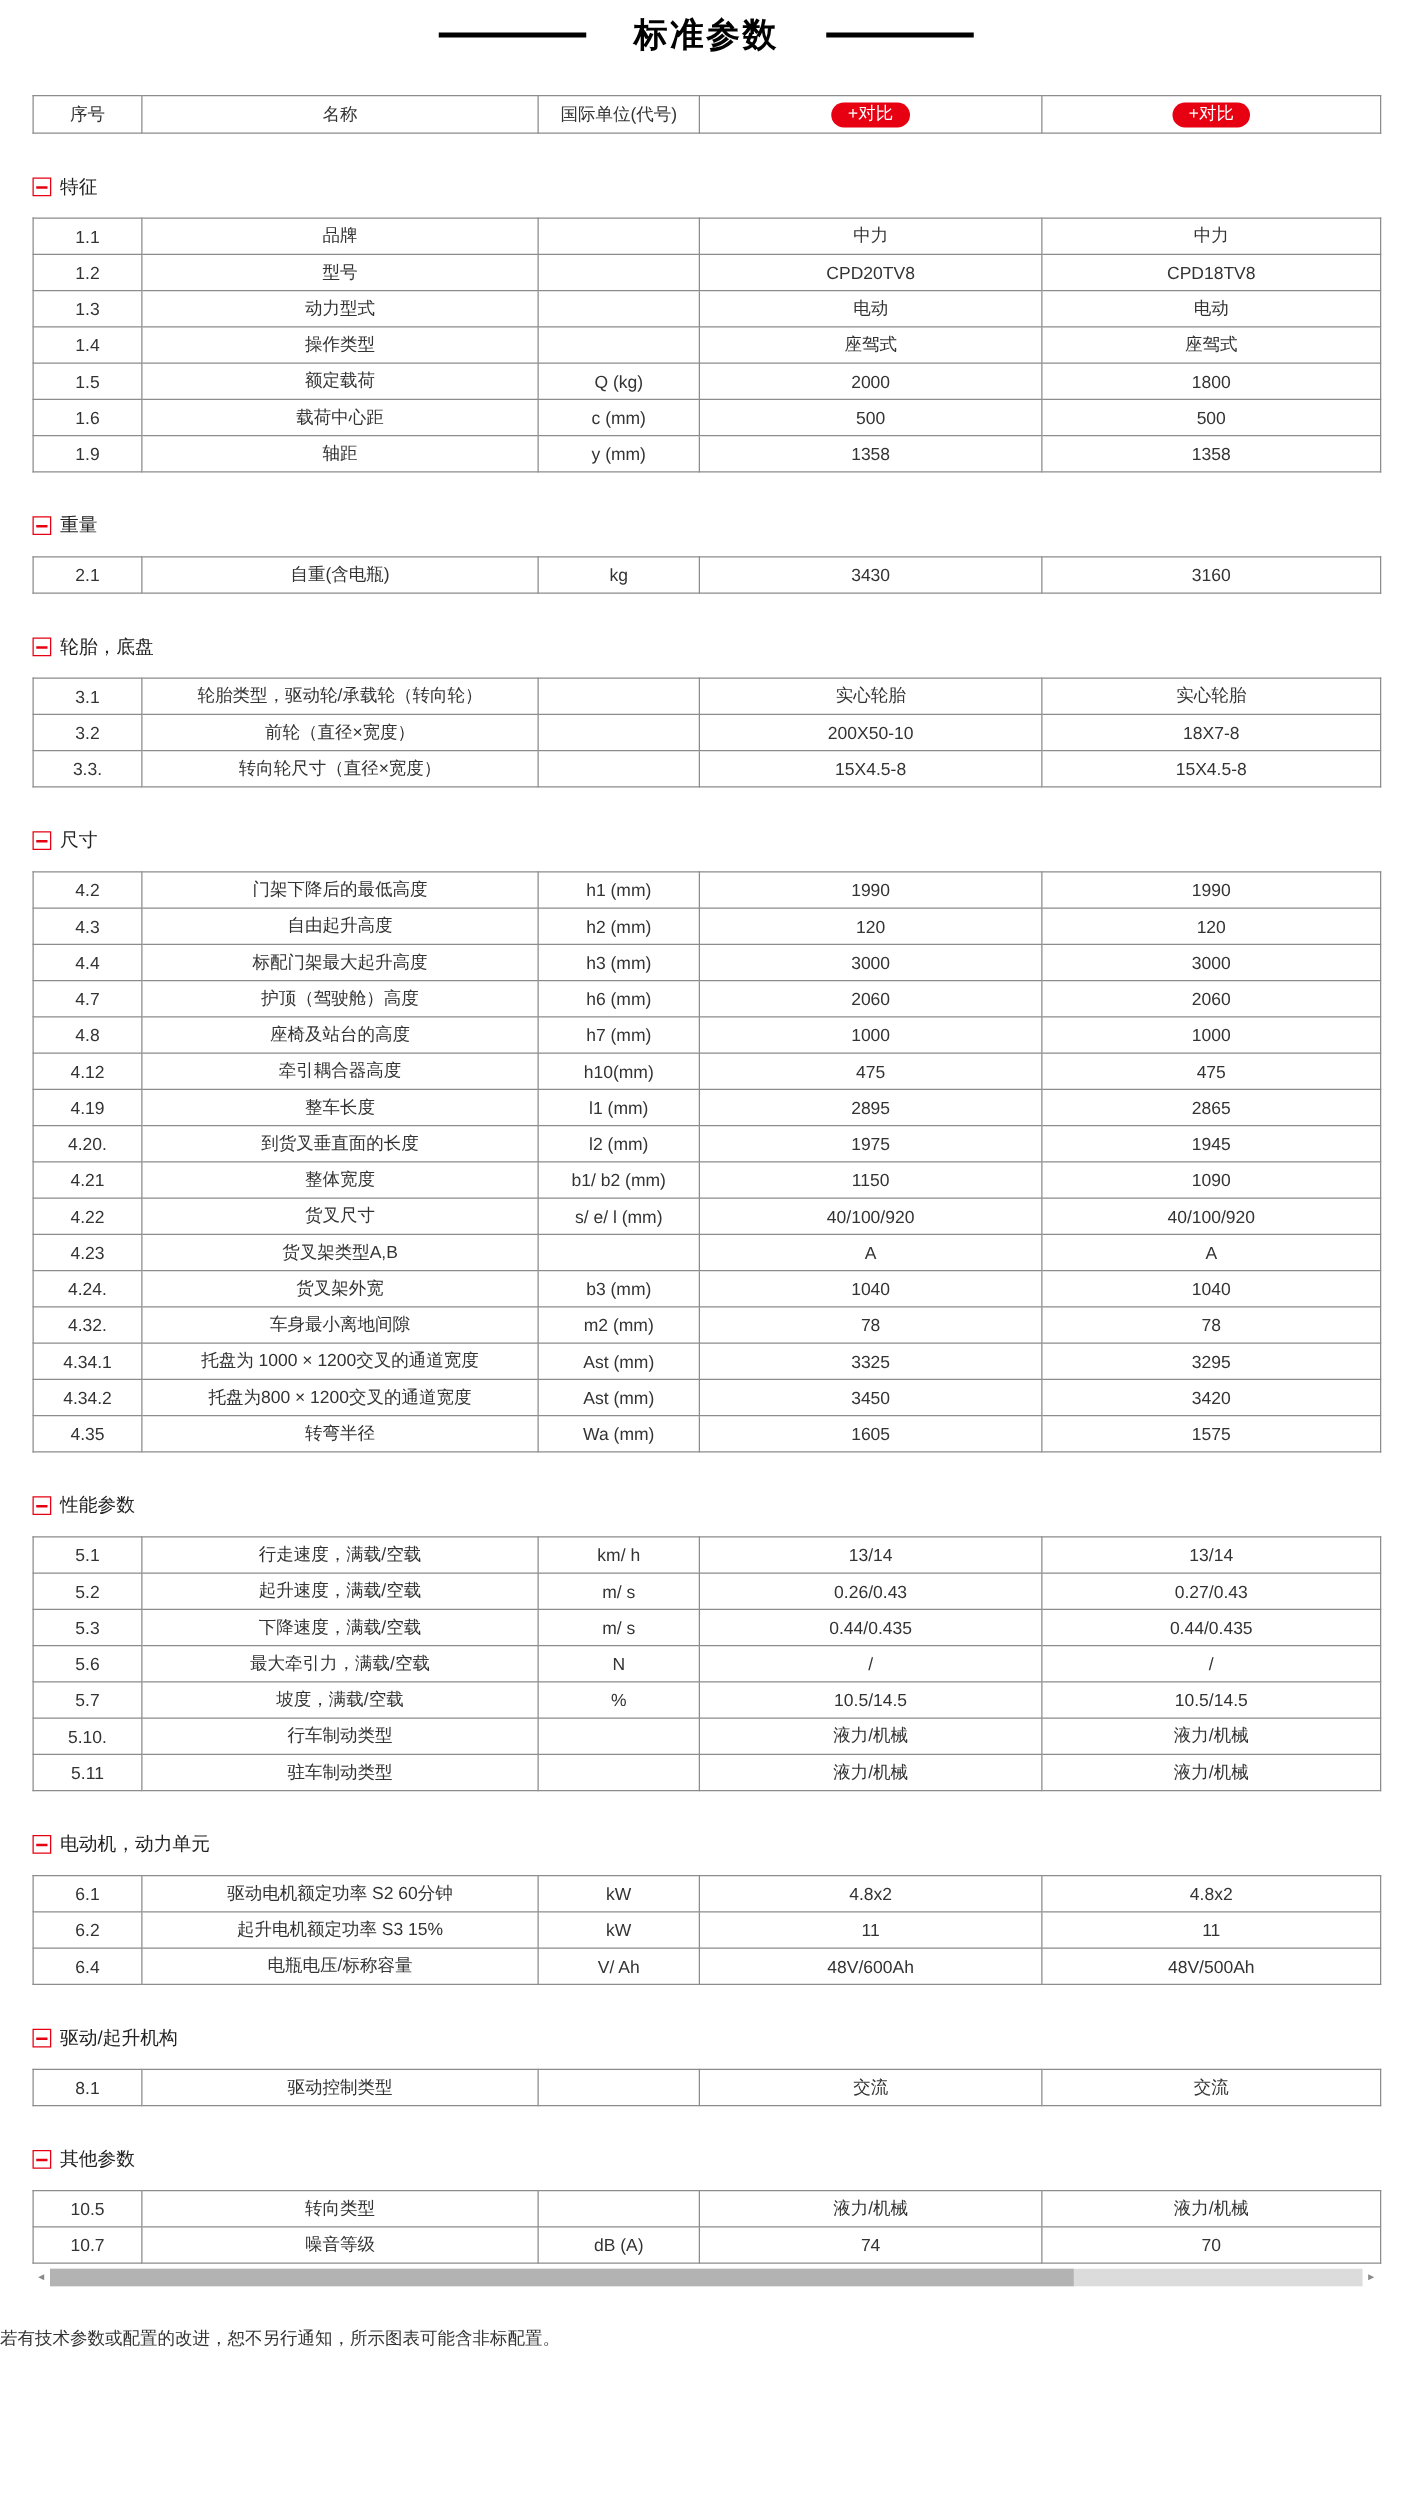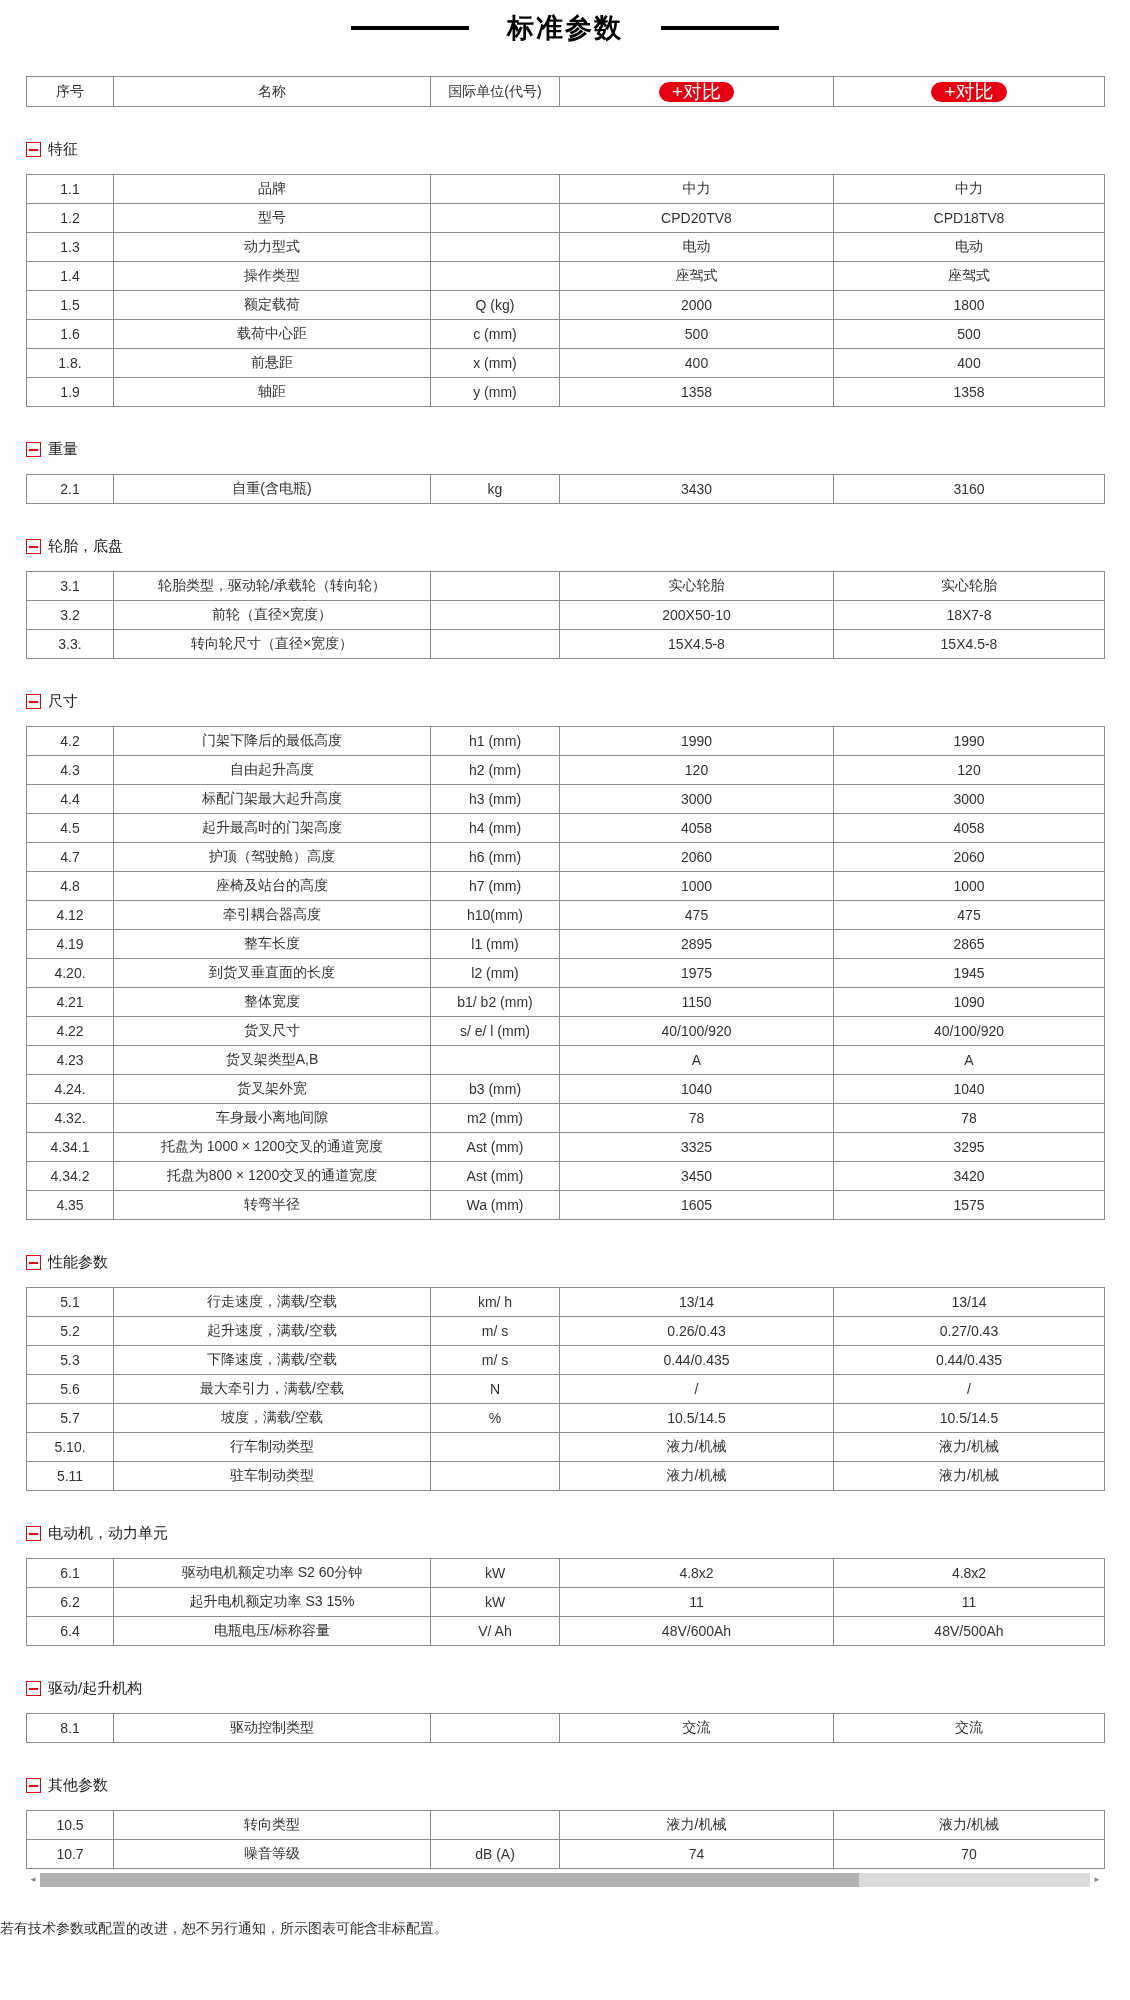--- a/index.html
+++ b/index.html
@@ -22,22 +22,22 @@
   table { width:1078px; table-layout:fixed; border-collapse:collapse; }
   td { border:1px solid var(--border); text-align:center; font-size:14px; color:var(--text);
        height:29px; padding:1px 4px; overflow:hidden; white-space:nowrap; }
   .header-table { margin-top:30px; }
   .header-table td { height:30px; }
   col.c1 { width:87px; } col.c2 { width:317px; } col.c3 { width:129px; }
   col.c4 { width:274px; } col.c5 { width:271px; }
 
   .compare-btn {
     display:inline-block; background:var(--accent); color:#fff;
-    font-size:19px; line-height:20px; padding:0 13px; border-radius:10px;
-    border:none; cursor:pointer; font-family:Liberation Sans, sans-serif;
+    font-size:14px; line-height:20px; padding:0 13px; border-radius:10px;
+    border:none; cursor:pointer; font-family:Liberation Mono, monospace;
   }
 
   
   .section { margin-top:33px; }
   .section-head { display:flex; align-items:center; gap:7px; margin:0 0 15px 26px; }
   .collapse-icon {
     width:15px; height:15px; border:1px solid var(--accent); background:#fff;
     display:inline-flex; align-items:center; justify-content:center; cursor:pointer; flex:0 0 auto;
   }
   .collapse-icon::before { content:""; display:block; width:9px; height:2px; background:var(--accent); }
@@ -146,27 +146,20 @@
   </tr>
 
   <tr>
     <td>1.6</td>
     <td>载荷中心距</td>
     <td>c (mm)</td>
     <td>500</td>
     <td>500</td>
   </tr>
 
-  <tr>
-    <td>1.8.</td>
-    <td>前悬距</td>
-    <td>x (mm)</td>
-    <td>400</td>
-    <td>400</td>
-  </tr>
 
   <tr>
     <td>1.9</td>
     <td>轴距</td>
     <td>y (mm)</td>
     <td>1358</td>
     <td>1358</td>
   </tr>
 </tbody>
       </table>
@@ -276,27 +269,20 @@
   </tr>
 
   <tr>
     <td>4.4</td>
     <td>标配门架最大起升高度</td>
     <td>h3 (mm)</td>
     <td>3000</td>
     <td>3000</td>
   </tr>
 
-  <tr>
-    <td>4.5</td>
-    <td>起升最高时的门架高度</td>
-    <td>h4 (mm)</td>
-    <td>4058</td>
-    <td>4058</td>
-  </tr>
 
   <tr>
     <td>4.7</td>
     <td>护顶（驾驶舱）高度</td>
     <td>h6 (mm)</td>
     <td>2060</td>
     <td>2060</td>
   </tr>
 
   <tr>

